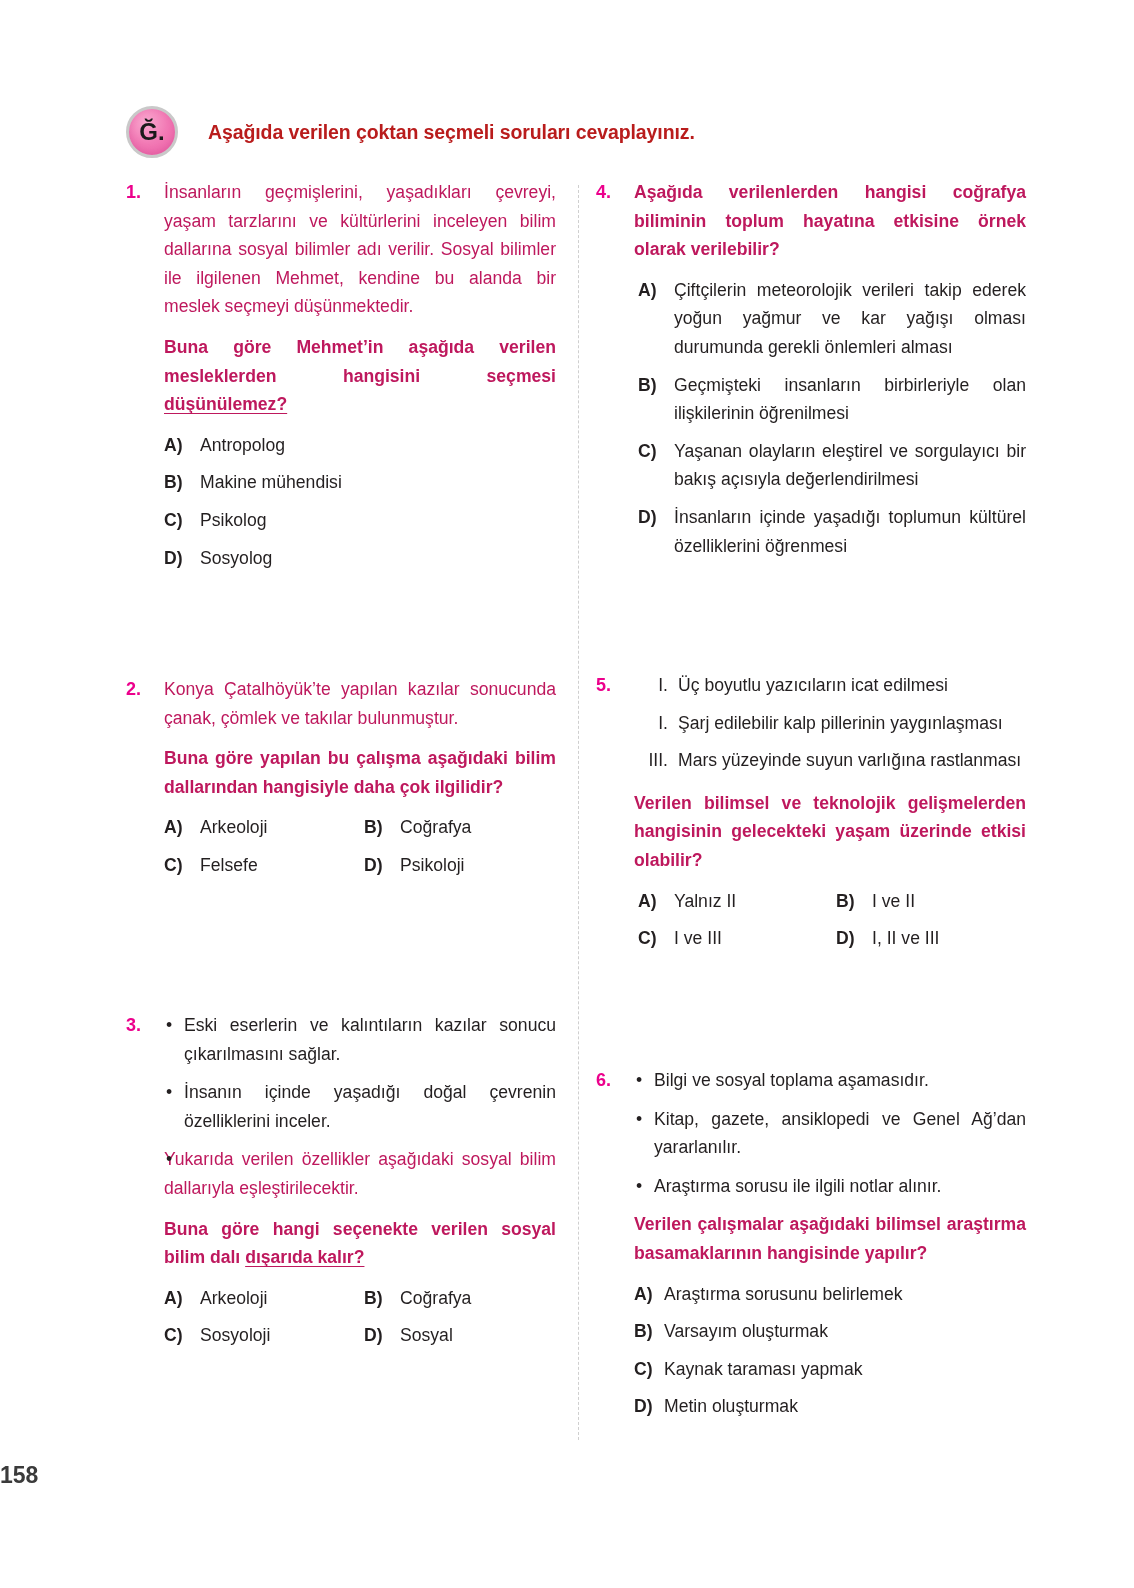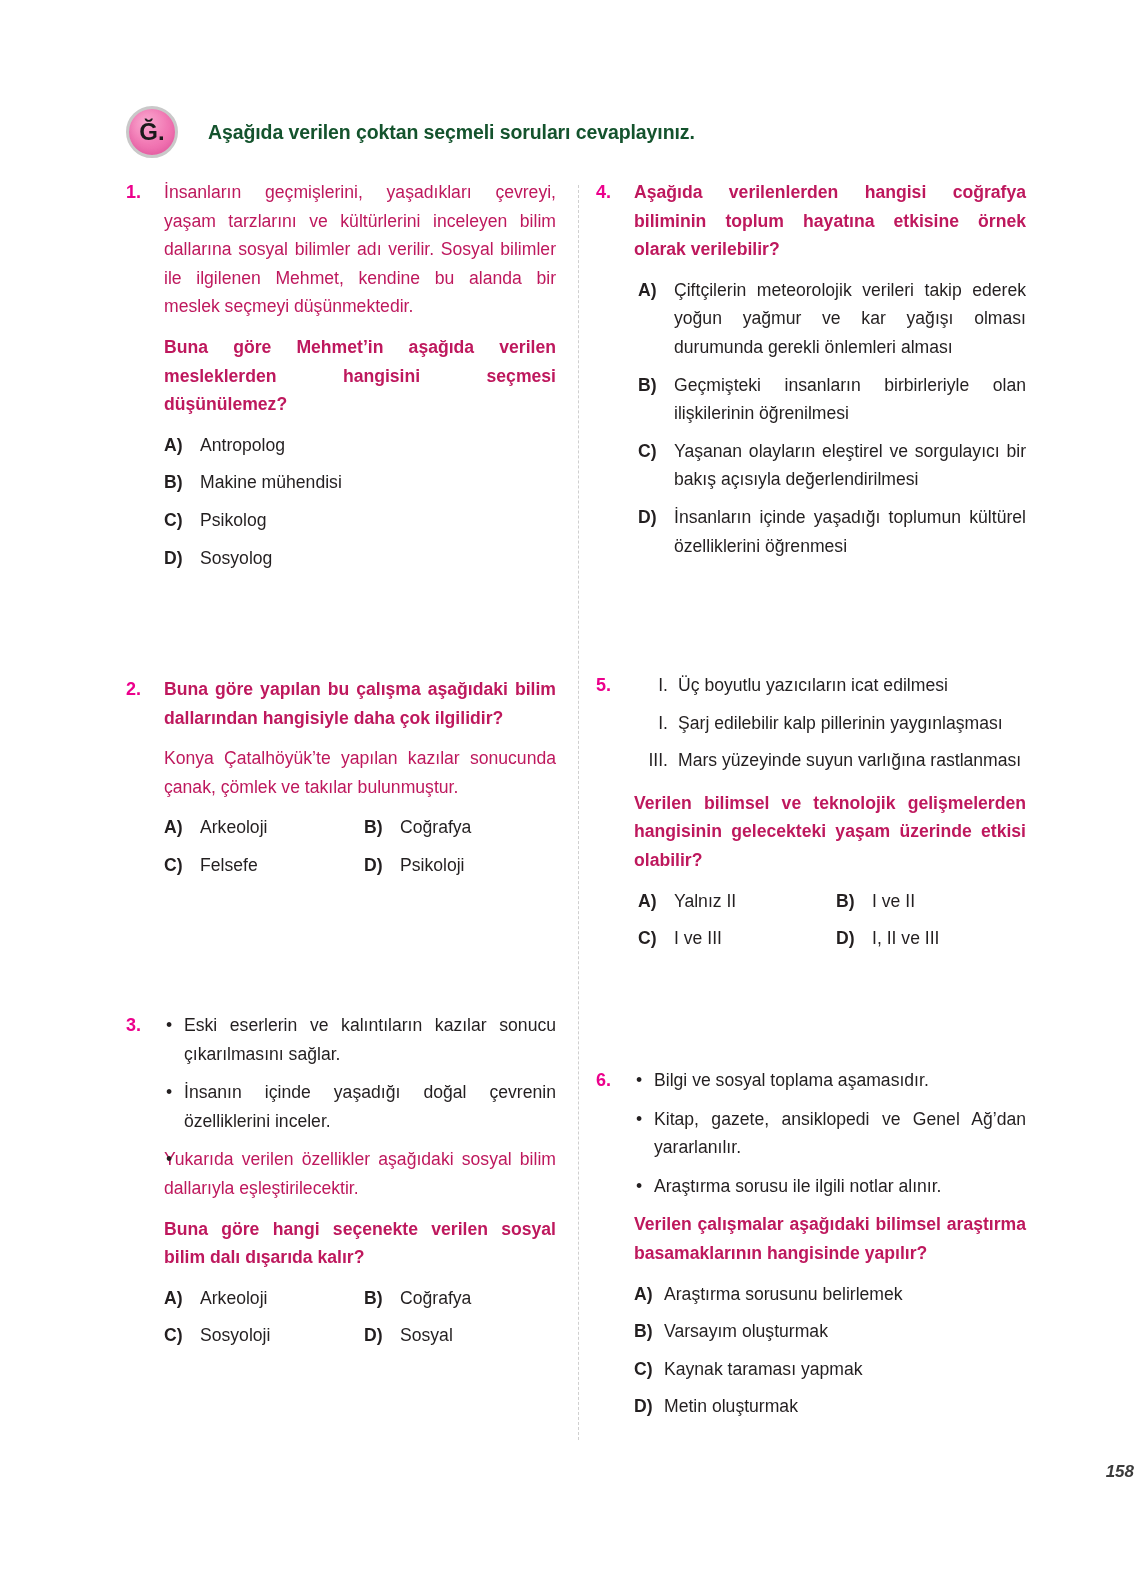--- a/index.html
+++ b/index.html
@@ -45,21 +45,21 @@
     color: #1a1a1a;
     line-height: 1;
     flex: 0 0 auto;
     box-shadow: inset 0 -3px 6px rgba(190,60,130,.25);
   }
   .header-text {
     margin-left: 30px;
     font-size: 19.5px;
     font-weight: bold;
     letter-spacing: -0.1px;
-    color: #14532d;
+    color: #b91c1c;
   }
 
   
   .columns {
     position: absolute;
     left: 126px;
     top: 178px;
     width: 900px;
   }
   .col {
@@ -98,21 +98,21 @@
     font-size: 17.6px;
     line-height: 28.6px;
     text-align: justify;
     text-justify: inter-word;
     margin: 0 0 12px 0;
     color: #be185d;
     hyphens: manual;
   }
   .para.bold { font-weight: bold; }
 
-  .u { text-underline-offset: 3px; }
+  .u { text-decoration: underline; text-underline-offset: 3px; }
 
   
   .blist { margin: 0 0 10px 0; padding: 0; list-style: none; }
   .blist li {
     position: relative;
     padding-left: 20px;
     font-size: 17.6px;
     line-height: 28.6px;
     text-align: justify;
     margin-bottom: 10px;
@@ -188,25 +188,24 @@
 
   .q5 .q-num, .q6 .q-num { left: 0px; }
   .q5 { padding-left: 38px; }
 
   
   .pagenum {
     position: absolute;
     left: 0;
     right: 0;
     top: 1462px;
-    text-align: right;
-    font-size: 17px;
+    text-align: left;
+    font-size: 23px;
     font-weight: bold;
     color: #3b3b3b;
-    font-style: italic;
   }
 </style>
 </head>
 <body>
 
 <div class="page">
 
   <div class="header">
     <div class="badge">
       <span>Ğ.</span>
@@ -227,22 +226,22 @@
         <div class="opts">
           <div class="opt"><span class="ol">A)</span><span>Antropolog</span></div>
           <div class="opt"><span class="ol">B)</span><span>Makine mühendisi</span></div>
           <div class="opt"><span class="ol">C)</span><span>Psikolog</span></div>
           <div class="opt"><span class="ol">D)</span><span>Sosyolog</span></div>
         </div>
       </div>
 
       <div class="q q2">
         <div class="q-num">2.</div>
+        <p class="para">Konya Çatalhöyük’te yapılan kazılar sonucunda çanak, çömlek ve takılar bulunmuştur.</p>
         <p class="para bold">Buna göre yapılan bu çalışma aşağıdaki bilim dallarından hangisiyle daha çok ilgilidir?</p>
-        <p class="para">Konya Çatalhöyük’te yapılan kazılar sonucunda çanak, çömlek ve takılar bulunmuştur.</p>
         <div class="opts-grid">
           <div class="opt"><span class="ol">A)</span><span>Arkeoloji</span></div>
           <div class="opt"><span class="ol">B)</span><span>Coğrafya</span></div>
           <div class="opt"><span class="ol">C)</span><span>Felsefe</span></div>
           <div class="opt"><span class="ol">D)</span><span>Psikoloji</span></div>
         </div>
       </div>
 
       <div class="q q3">
         <div class="q-num">3.</div>

